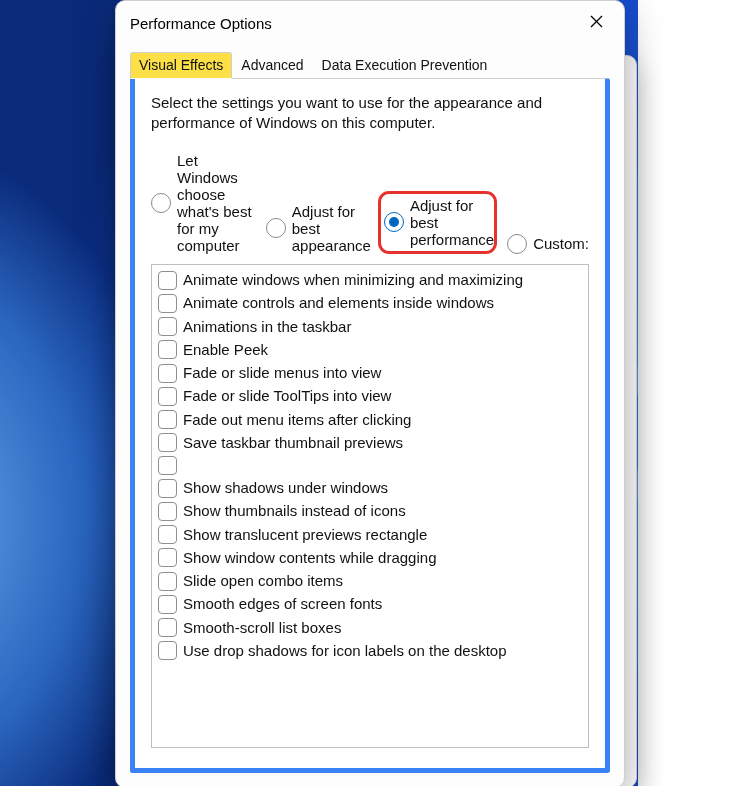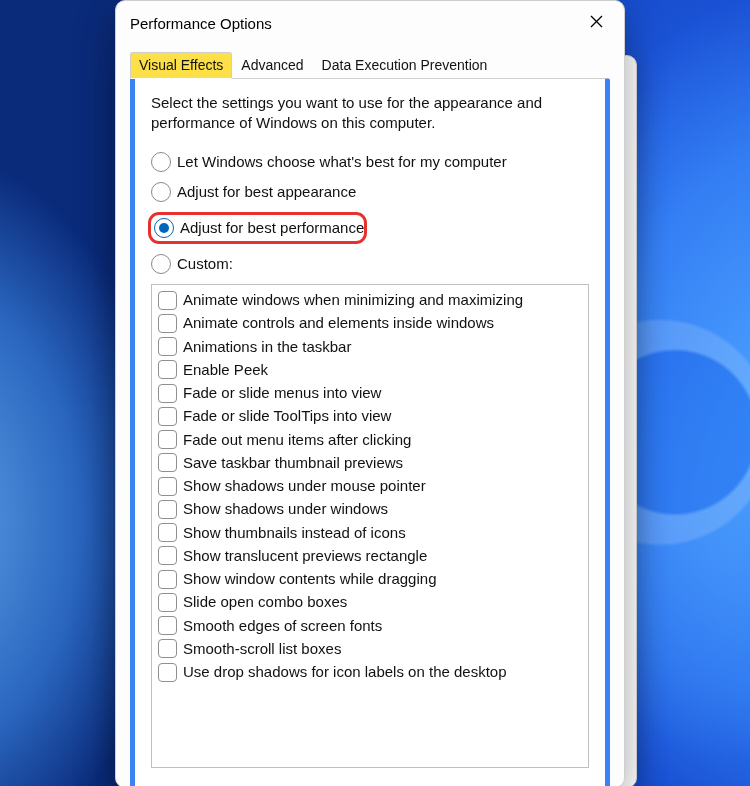--- a/index.html
+++ b/index.html
@@ -5,21 +5,21 @@
   html, body {
     margin: 0;
     padding: 0;
     width: 750px;
     height: 786px;
     overflow: hidden;
     font-family: "Segoe UI", Arial, sans-serif;
   }
   .desktop {
     position: relative;
-    width: 750px;
+    width: 638px;
     height: 786px;
     background:
       radial-gradient(circle at 90% 55%, #1a4fd8 0%, #1a4fd8 10%, transparent 10.5%),
       radial-gradient(circle at 88% 55%, rgba(255,255,255,0.15) 0%, rgba(255,255,255,0.15) 14%, transparent 14.5%),
       radial-gradient(circle at 110% 50%, #3a7bff 0%, #1247c9 55%, #0a2a7a 80%),
       radial-gradient(circle at -10% 80%, #5aa0ff 0%, #2a6de0 40%, transparent 65%),
       linear-gradient(135deg, #8fc4ff 0%, #3a7bff 30%, #1247c9 60%, #09226a 100%);
   }
   .desktop::before {
     content: "";
@@ -113,23 +113,24 @@
   }
   .description {
     font-size: 15px;
     color: #111;
     line-height: 1.35;
     margin-bottom: 18px;
     padding-right: 20px;
   }
   .radios {
     display: flex;
-    flex-direction: column;
+    flex-direction: row;
     gap: 10px;
     margin-bottom: 10px;
+    align-items: flex-end;
   }
   .radio-row {
     display: flex;
     align-items: center;
     gap: 6px;
     font-size: 15px;
     color: #111;
   }
   .radio-row.highlight {
     border: 3px solid #e5322c;
@@ -271,41 +272,40 @@
         <div class="check-row">
             <span class="checkbox"></span>
             <span>Fade out menu items after clicking</span>
           </div>
         <div class="check-row">
             <span class="checkbox"></span>
             <span>Save taskbar thumbnail previews</span>
           </div>
         <div class="check-row">
             <span class="checkbox"></span>
-            <span>Show shadows under mouse pointer</span>
           </div>
         <div class="check-row">
             <span class="checkbox"></span>
             <span>Show shadows under windows</span>
           </div>
         <div class="check-row">
             <span class="checkbox"></span>
             <span>Show thumbnails instead of icons</span>
           </div>
         <div class="check-row">
             <span class="checkbox"></span>
             <span>Show translucent previews rectangle</span>
           </div>
         <div class="check-row">
             <span class="checkbox"></span>
             <span>Show window contents while dragging</span>
           </div>
         <div class="check-row">
             <span class="checkbox"></span>
-            <span>Slide open combo boxes</span>
+            <span>Slide open combo items</span>
           </div>
         <div class="check-row">
             <span class="checkbox"></span>
             <span>Smooth edges of screen fonts</span>
           </div>
         <div class="check-row">
             <span class="checkbox"></span>
             <span>Smooth-scroll list boxes</span>
           </div>
         <div class="check-row">

